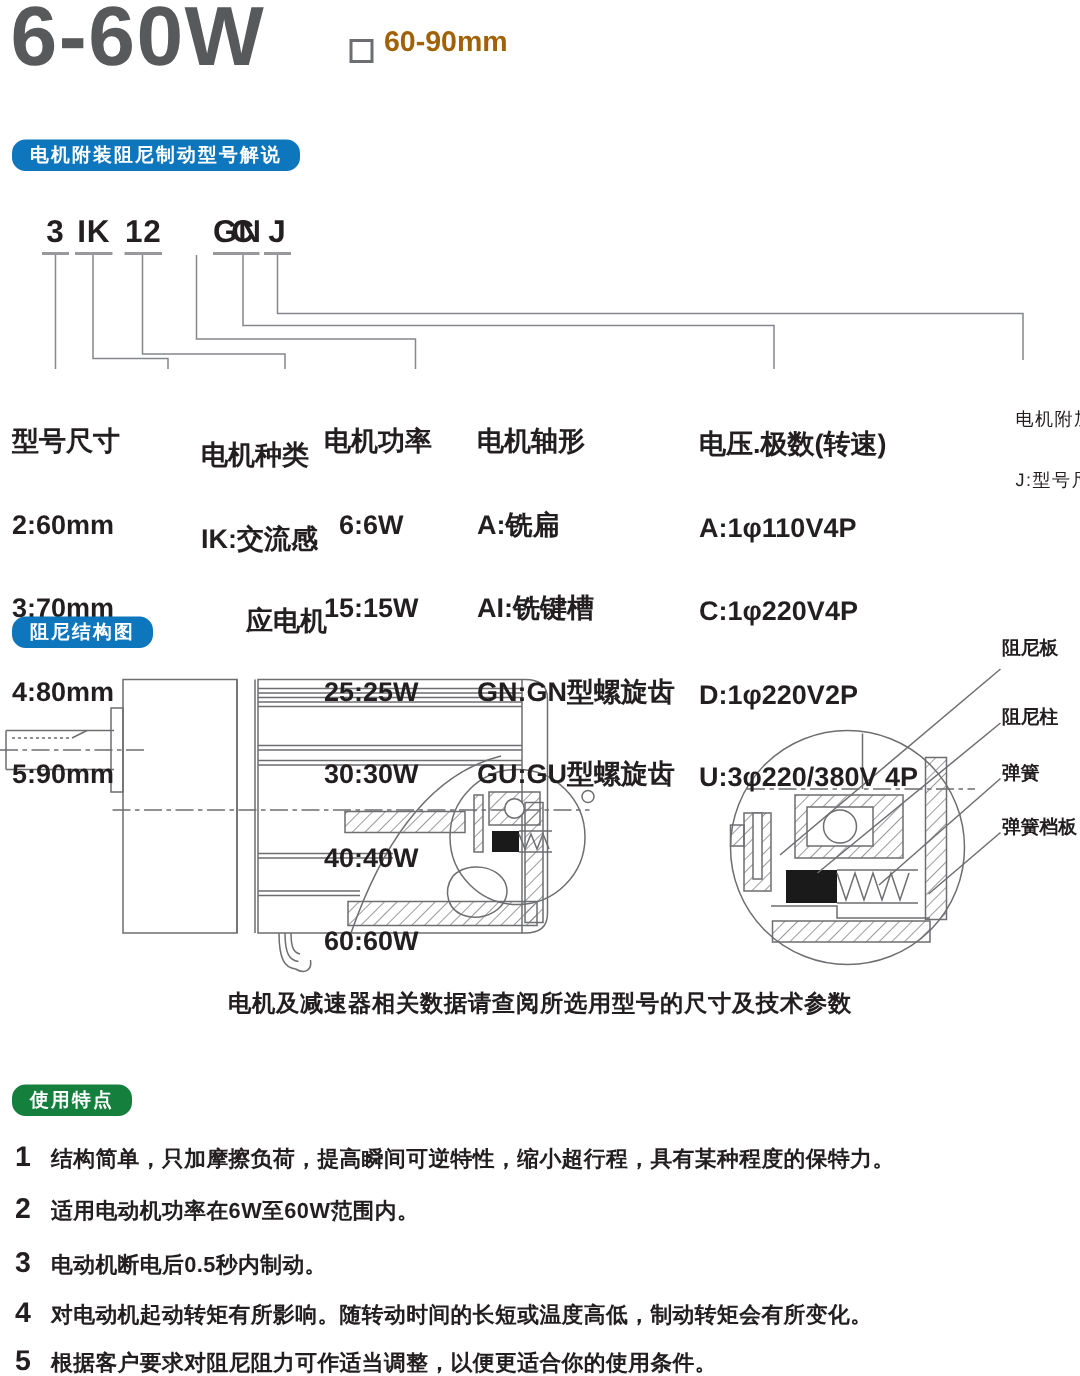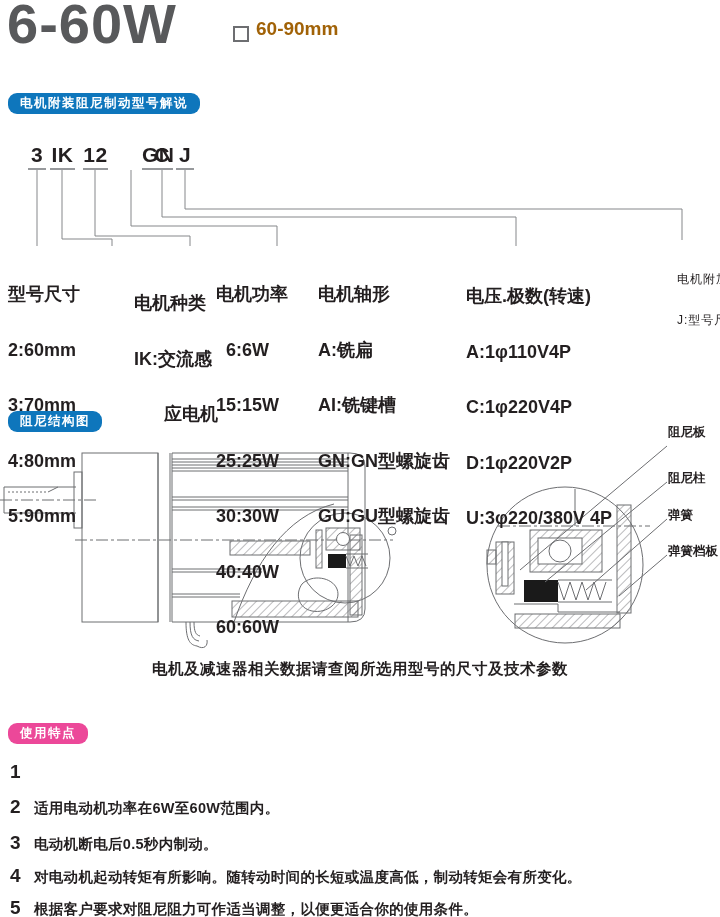--- a/index.html
+++ b/index.html
@@ -6,21 +6,21 @@
   .page{position:relative;width:720px;height:917px;background:#fff;overflow:hidden;
         font-family:"Liberation Sans", sans-serif;color:#231F20;}
 
   .title{position:absolute;left:7px;top:-9px;font-size:56px;font-weight:bold;
          letter-spacing:1px;color:#58595B;}
   .size-square{position:absolute;left:233px;top:26px;width:12px;height:12px;border:2px solid #6d6e71;}
   .size-text{position:absolute;left:256px;top:18px;font-size:19px;font-weight:bold;color:#a16207;}
 
   .badge{position:absolute;background:#0E76BC;color:#fff;font-weight:bold;font-size:12.5px;
          letter-spacing:1.5px;padding:3px 12px 4px;border-radius:9px;line-height:14px;}
-  .badge.pink{background:#ec4899;}
+  .badge.pink{background:#15803d;}
 
   .code-part{position:absolute;top:144px;height:24px;font-size:21px;font-weight:bold;
              text-align:center;border-bottom:2px solid #97999C;letter-spacing:0.5px;line-height:22px;}
 
   .col{position:absolute;font-size:18px;font-weight:bold;line-height:18.5px;white-space:pre;}
   .col span{display:block;}
   .col.small{font-size:12px;font-weight:normal;line-height:13.5px;letter-spacing:1px;}
 
   .part-label{position:absolute;left:668px;font-size:12.5px;font-weight:bold;white-space:nowrap;}
 
@@ -175,20 +175,21 @@
   <div class="part-label" style="top:470px;">阻尼柱</div>
   <div class="part-label" style="top:507px;">弹簧</div>
   <div class="part-label" style="top:543px;">弹簧档板</div>
 
   <div class="caption">电机及减速器相关数据请查阅所选用型号的尺寸及技术参数</div>
 
   <div class="badge pink" style="left:8px;top:723px;">使用特点</div>
 
   <div class="feature" style="top:761px;">
     <span class="num">1</span>
+    <span class="txt">结构简单，只加摩擦负荷，提高瞬间可逆特性，缩小超行程，具有某种程度的保特力。</span>
   </div>
   <div class="feature" style="top:796px;">
     <span class="num">2</span>
     <span class="txt">适用电动机功率在6W至60W范围内。</span>
   </div>
   <div class="feature" style="top:832px;">
     <span class="num">3</span>
     <span class="txt">电动机断电后0.5秒内制动。</span>
   </div>
   <div class="feature" style="top:865px;">

